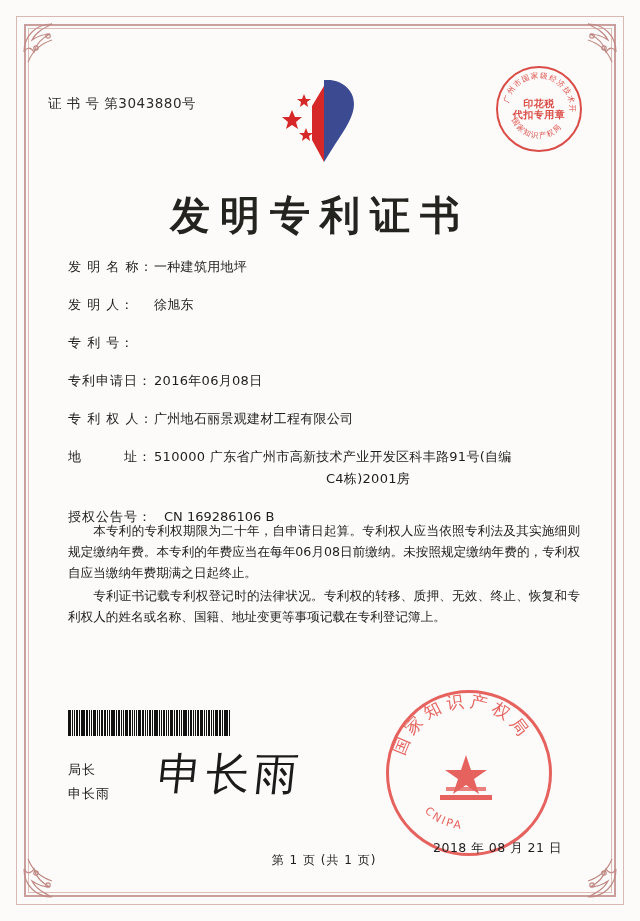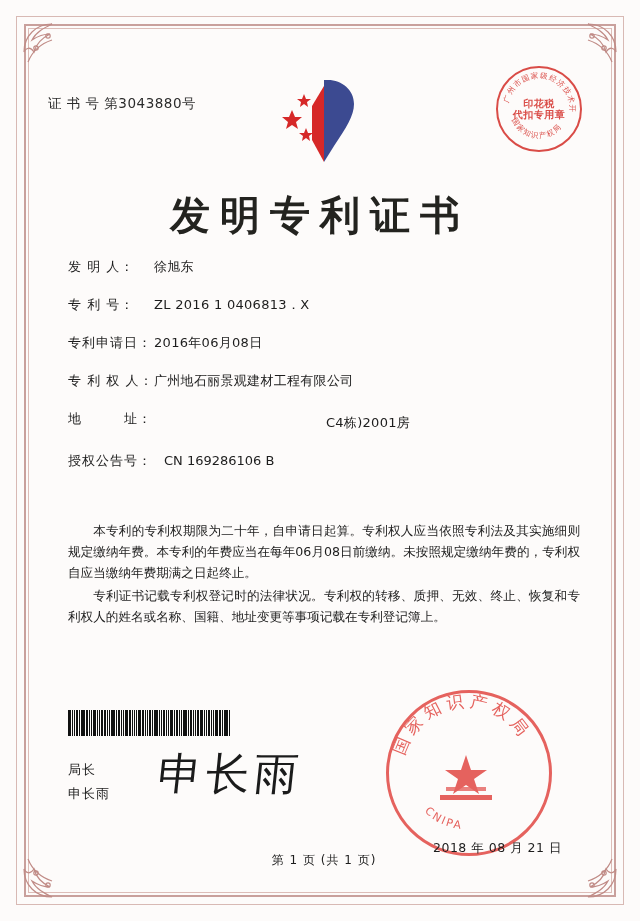--- a/index.html
+++ b/index.html
@@ -304,44 +304,48 @@
       <div class="mid cn">
         <div>印花税</div>
         <div>代扣专用章</div>
       </div>
     </div>
 
     <div class="title cn">发明专利证书</div>
 
     <div class="fields cn">
 
+      <div class="row">
+        <div class="label">发 明 名 称：</div>
+        <div class="value">一种建筑用地坪</div>
+      </div>
 
       <div class="row">
         <div class="label">发 明 人：</div>
         <div class="value">徐旭东</div>
       </div>
 
       <div class="row">
         <div class="label">专 利 号：</div>
-        <div class="value">ZL 2016 1 0406813．X</div>
       </div>
 
       <div class="row">
         <div class="label">专利申请日：</div>
         <div class="value">2016年06月08日</div>
       </div>
 
       <div class="row">
         <div class="label">专 利 权 人：</div>
         <div class="value">广州地石丽景观建材工程有限公司</div>
       </div>
 
       <div class="row">
         <div class="label">地　　　址：</div>
         <div class="value">
+          <span>510000  广东省广州市高新技术产业开发区科丰路91号(自编</span>
           <span class="cont">C4栋)2001房</span>
         </div>
       </div>
 
       <div class="row dual">
         <div class="half">
           <div class="label2">授权公告号：</div>
           <div>CN 169286106 B</div>
         </div>
       </div>

